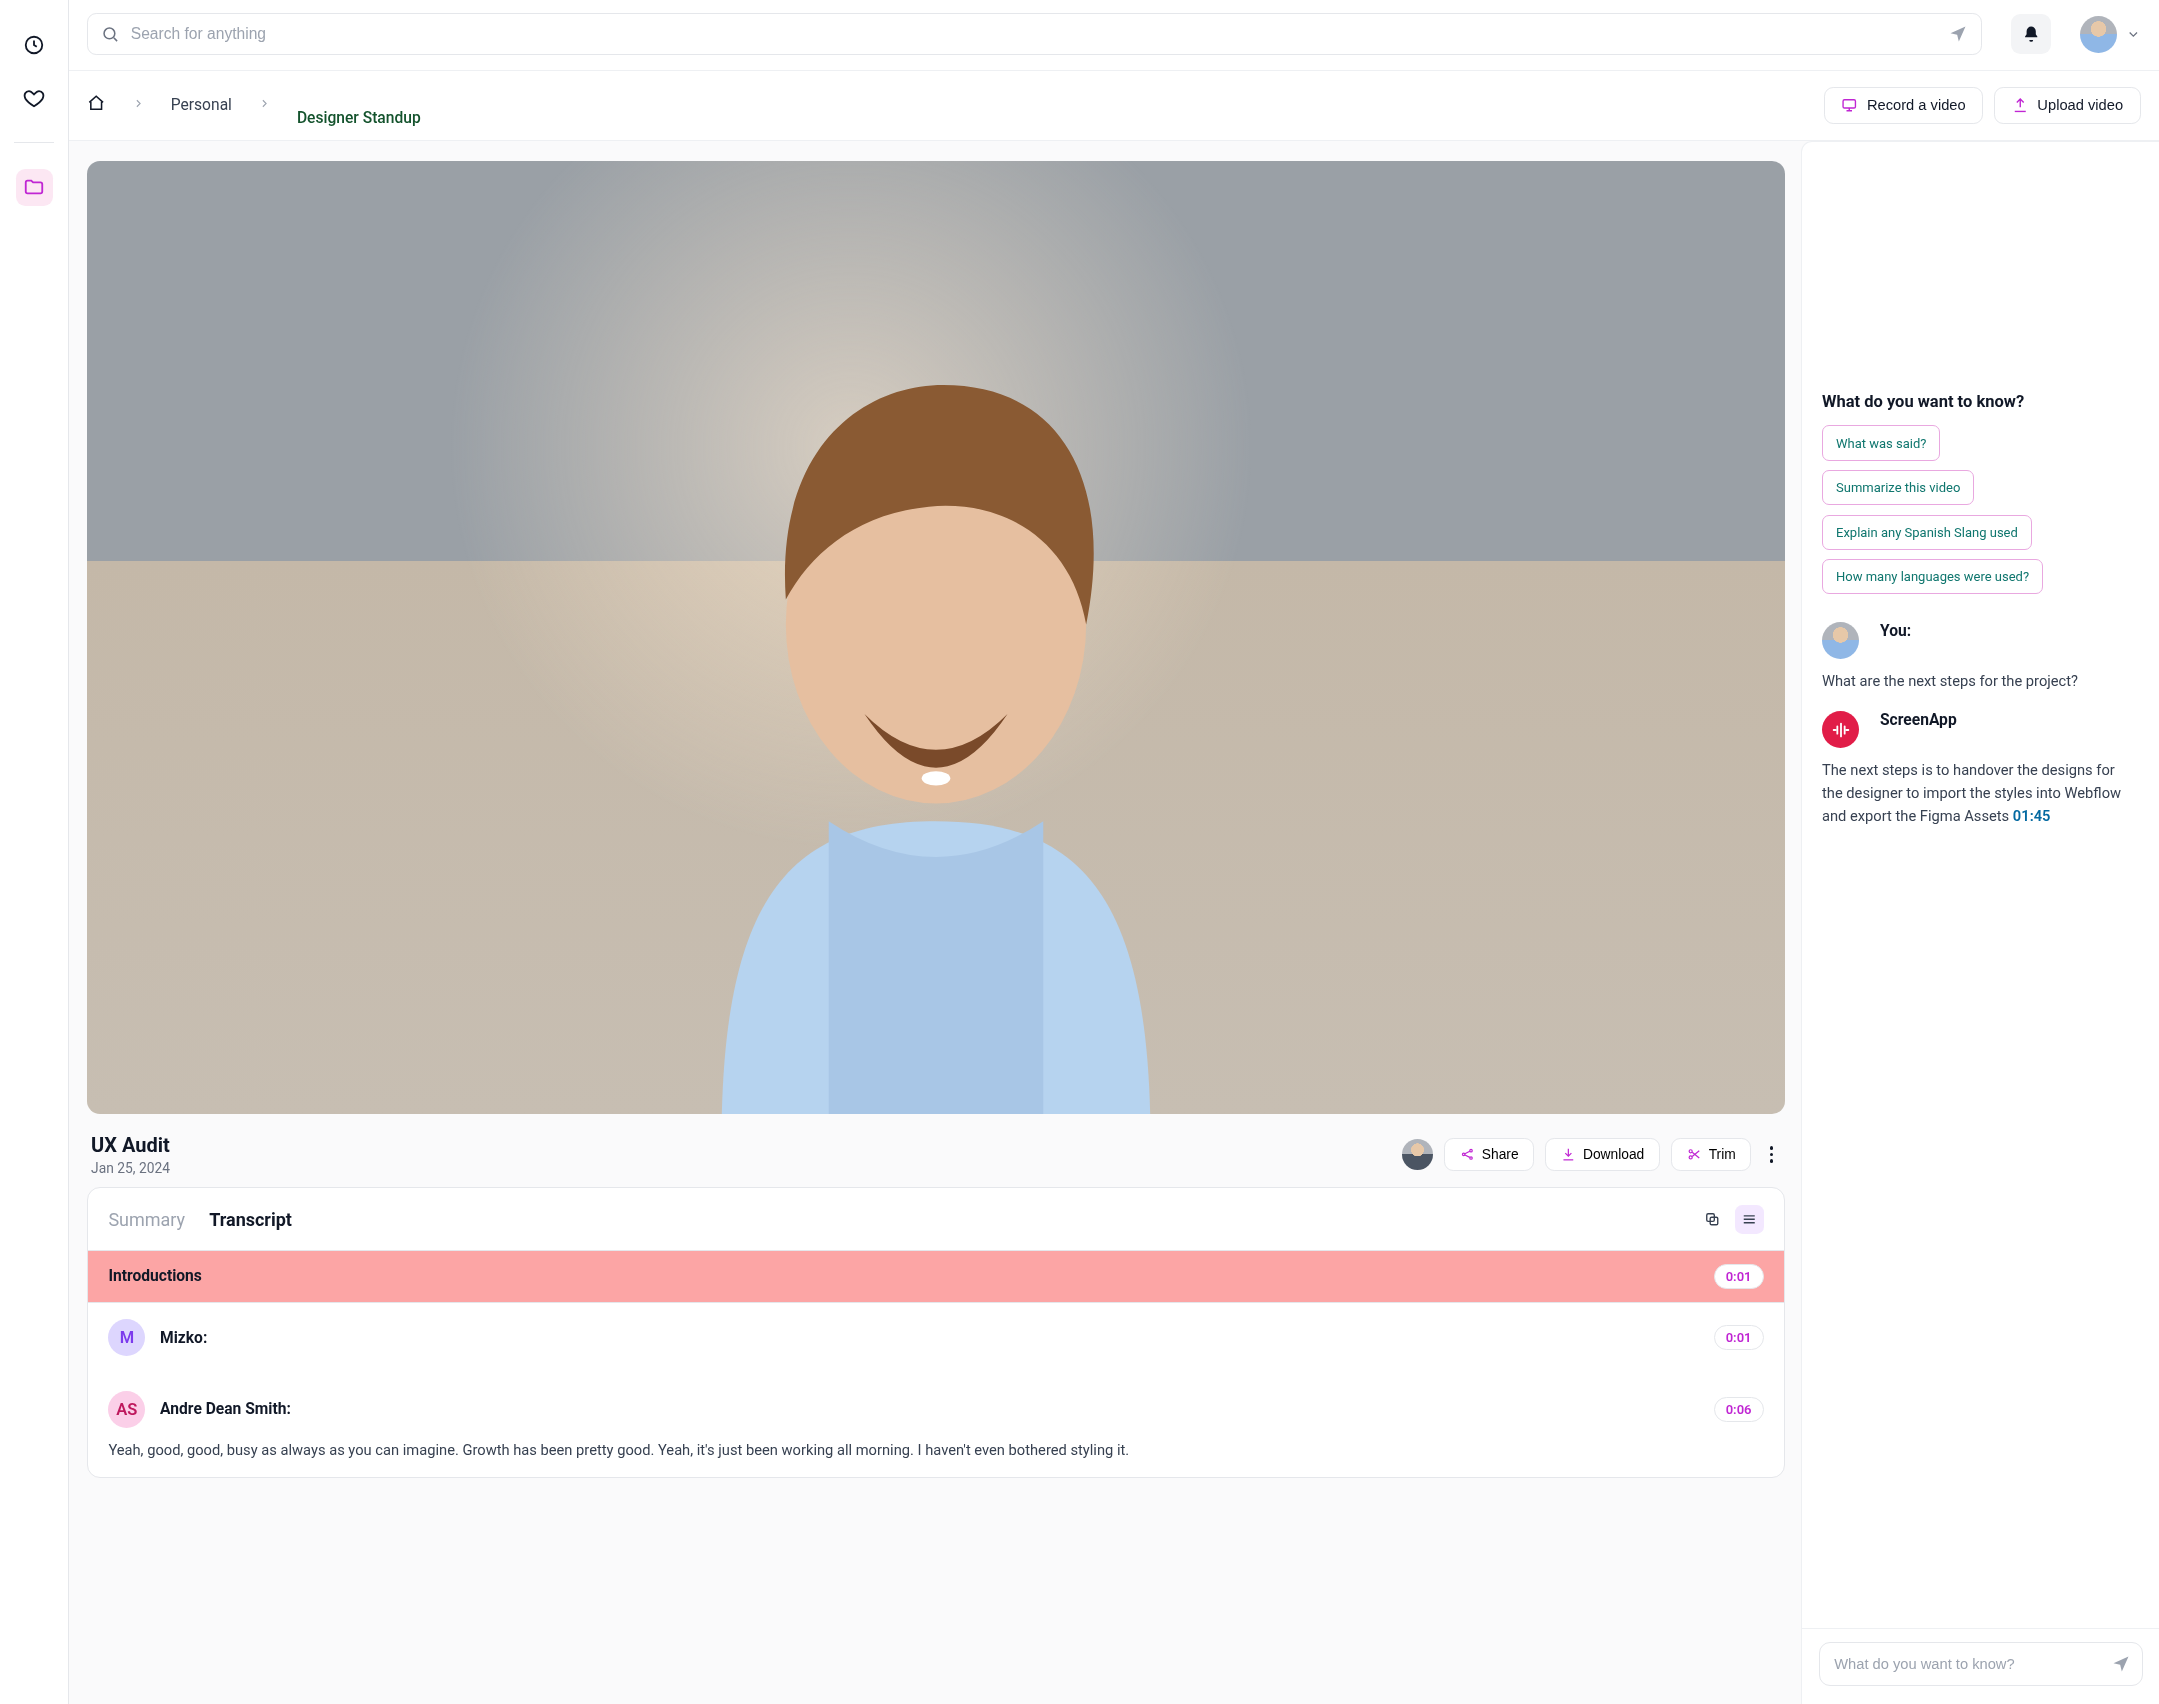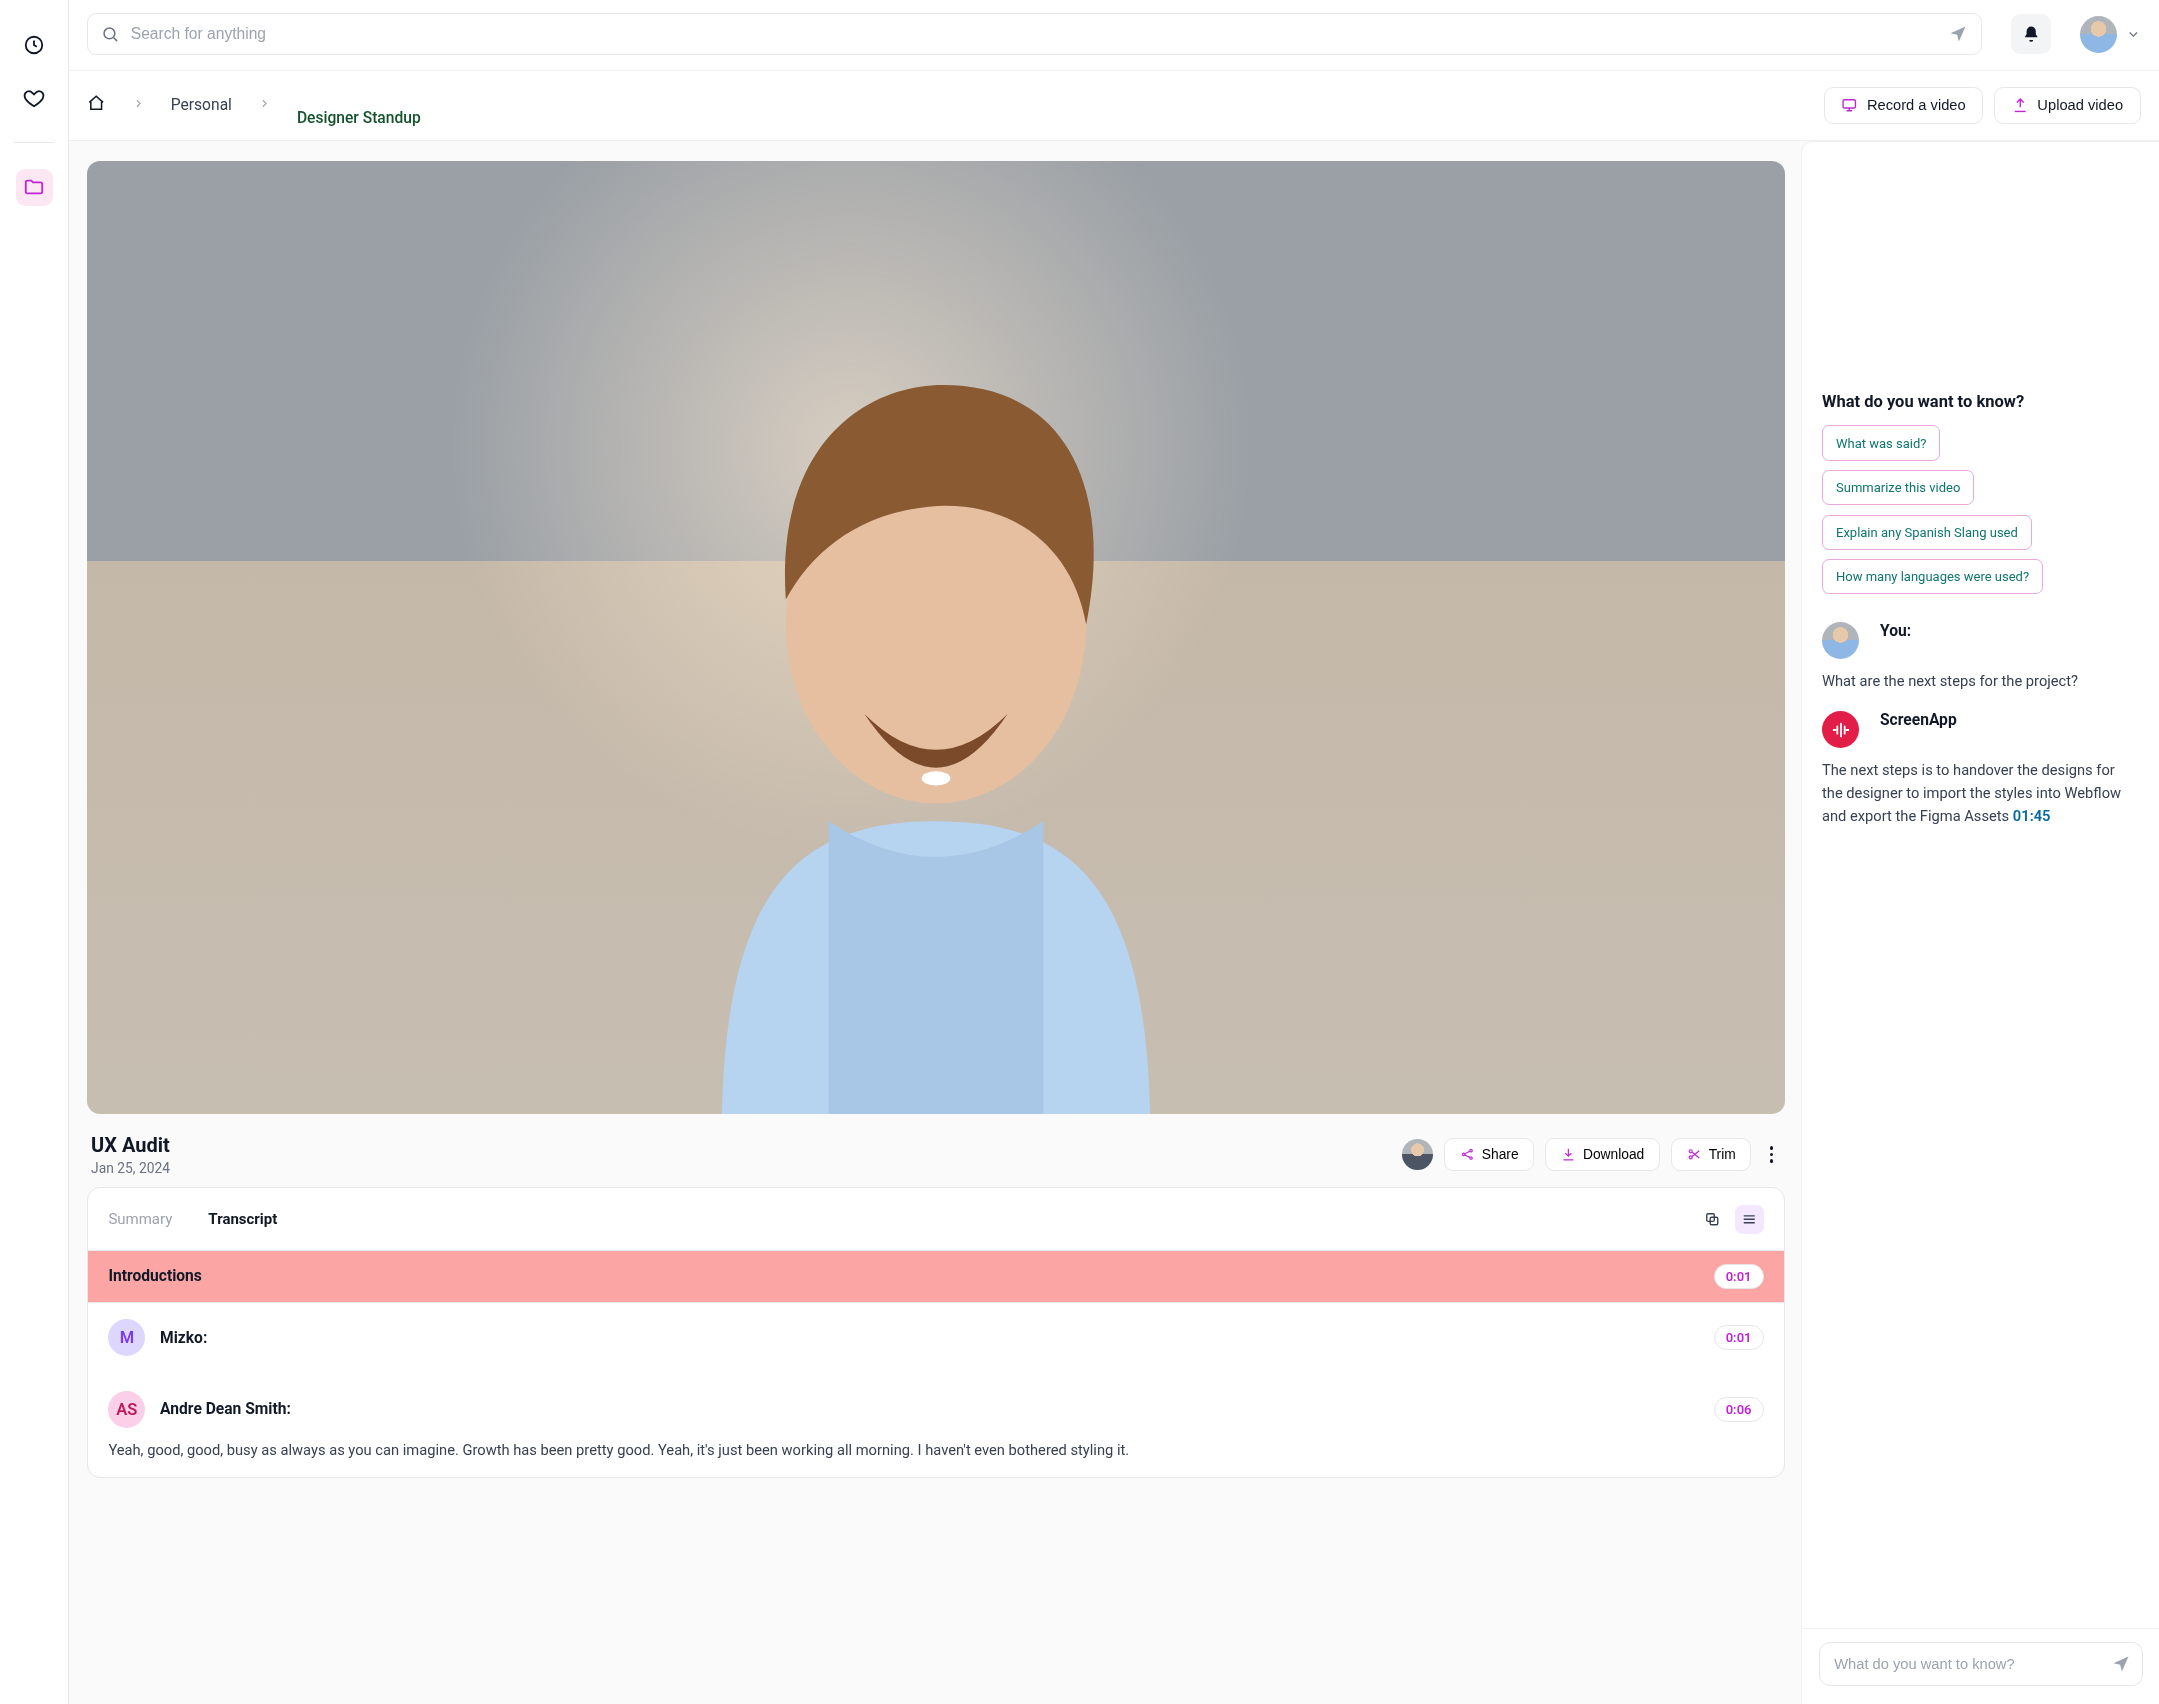--- a/index.html
+++ b/index.html
@@ -192,21 +192,21 @@
   .panel {
     border: 0.9px solid #e5e7eb;
     border-radius: 13px;
     background: #fff;
     overflow: hidden;
   }
   .panel-head {
     display: flex; align-items: center; justify-content: space-between;
     padding: 16.5px 20px;
   }
-  .tabs { display: flex; gap: 36px; font-size: 15px; }
+  .tabs { display: flex; gap: 24px; font-size: 18px; }
   .tab-inactive { color: #9ca3af; cursor: pointer; }
   .tab-active { color: #111827; font-weight: 700; cursor: pointer; }
   .panel-tools { display: flex; gap: 7.3px; }
   .tool {
     width: 29px; height: 29px; border-radius: 7.3px;
     display:flex; align-items:center; justify-content:center;
     cursor: pointer;
   }
   .tool.active { background: #f3e8ff; }
   .tool svg { width: 16.5px; height: 16.5px; stroke: #374151; fill: none; stroke-width: 2; }

